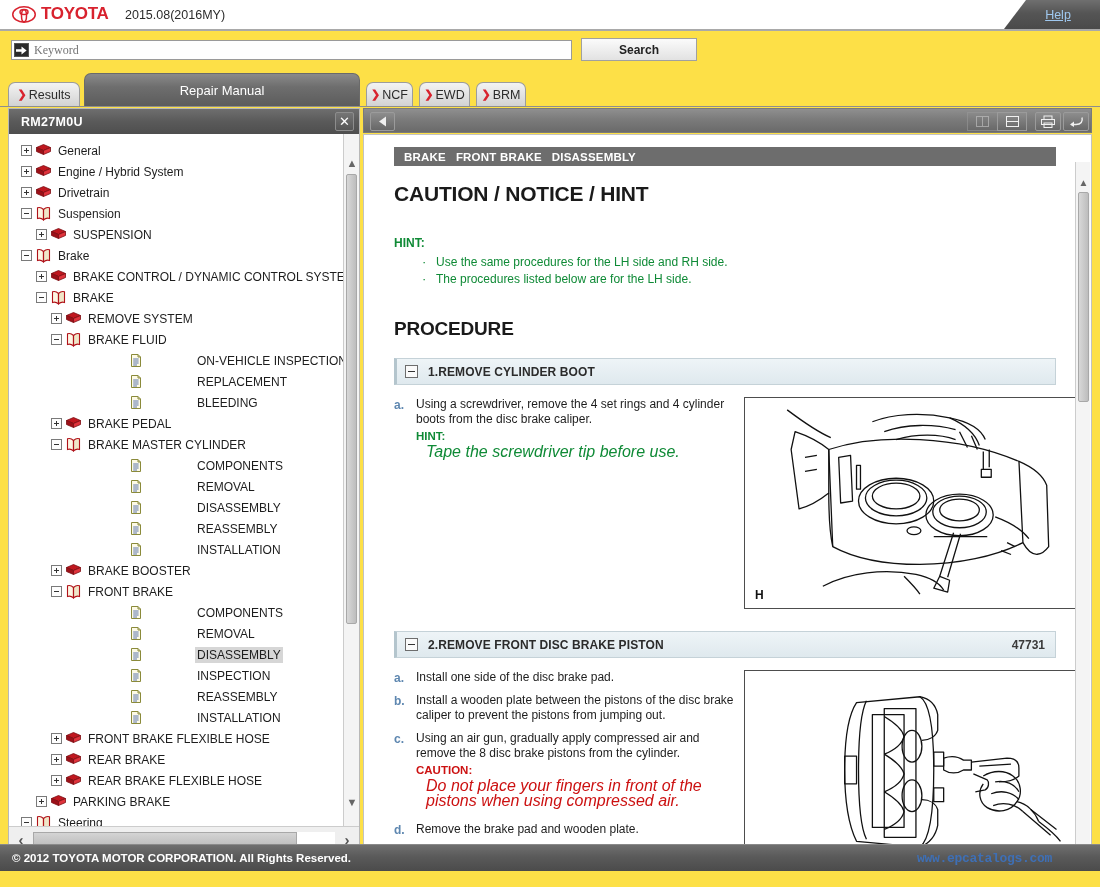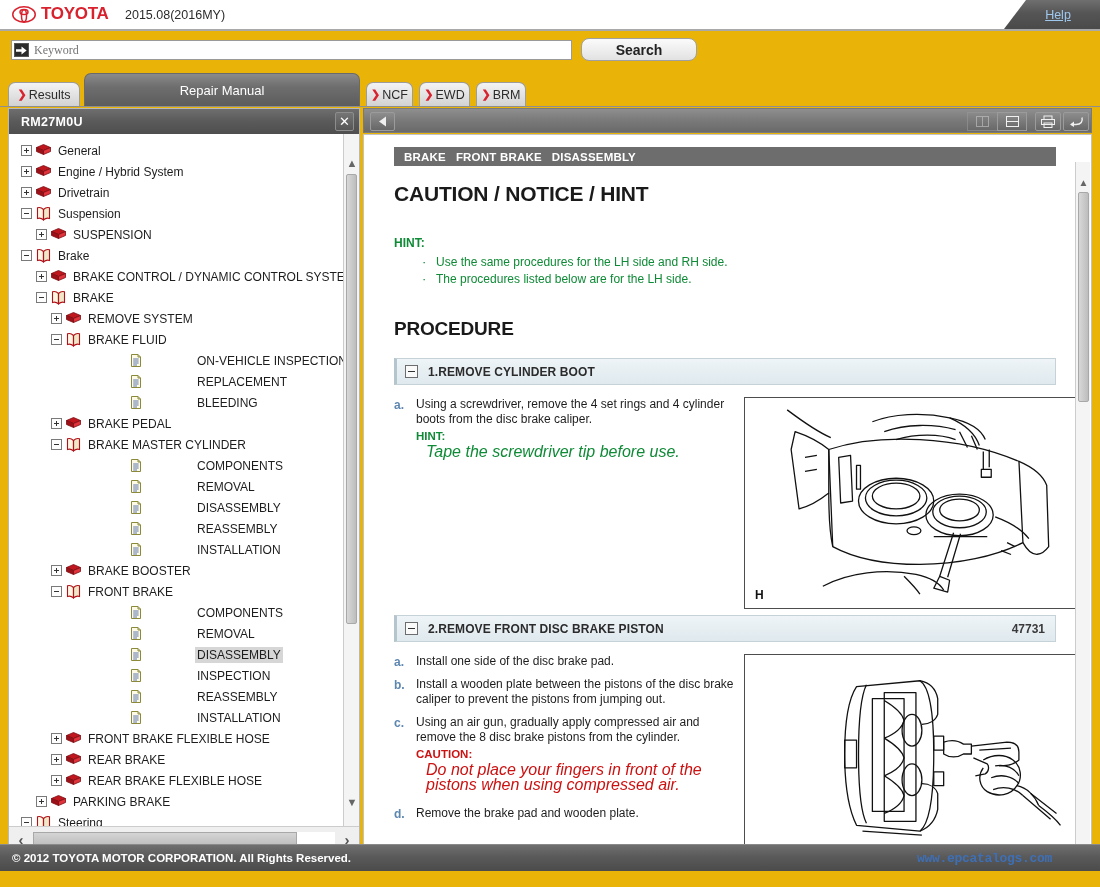--- a/index.html
+++ b/index.html
@@ -6,21 +6,21 @@
   html, body {
     margin: 0; padding: 0;
     width: 1100px; height: 887px;
     overflow: hidden;
     font-family: "Liberation Sans", sans-serif;
     background: #ffffff;
   }
   #app {
     position: relative;
     width: 1100px; height: 887px;
-    background: #eab308;
+    background: #fde047;
   }
 
   
   .brandbar {
     position: absolute; left: 0; top: 0; width: 1100px; height: 31px;
     background: #ffffff;
     border-bottom: 2px solid #a9a9a9;
   }
   .toyota-logo {
     position: absolute; left: 12px; top: 4px;
@@ -64,22 +64,22 @@
   }
   .kw-icon svg { display: block; }
   .kw-input {
     flex: 1 1 auto; border: none; outline: none; height: 16px;
     font-size: 12px; color: #8a8a8a; background: transparent;
     font-family: Liberation Serif, serif;
   }
   .search-btn {
     position: absolute; left: 581px; top: 5px; width: 116px; height: 23px;
     background: linear-gradient(to bottom,#fbfbfb,#e2e2e2);
-    border: 1px solid #a0a0a0; border-radius: 8px;
-    font-size: 14px; font-weight: bold; color: #222;
+    border: 1px solid #a0a0a0; border-radius: 0;
+    font-size: 12px; font-weight: bold; color: #222;
     font-family: "Liberation Sans", sans-serif;
     cursor: pointer;
   }
 
   
   .tabstrip {
     position: absolute; left: 0; top: 68px; width: 1100px; height: 39px;
   }
   .tabstrip:after {
     content: ""; position: absolute; left: 0; bottom: 0; width: 1100px; height: 1px;
@@ -932,21 +932,21 @@
                 <path d="M78 190 C104 176 140 172 172 178 C186 181 196 187 200 194"></path>
                 <path d="M160 180 C166 186 172 192 176 198"></path>
                 <path d="M252 120 C268 126 280 134 286 142"></path>
                 <path d="M264 146 L272 150 M258 154 L268 158"></path>
               </g>
             </svg>
             <span class="fig-tag">H</span>
           </div>
         </div>
 
-        <div class="step-bar" style="margin-top:6px">
+        <div class="step-bar" style="margin-top:22px">
           <div class="step-toggle"></div>
           <span class="step-title">2.REMOVE FRONT DISC BRAKE PISTON</span>
           <span class="step-code">47731</span>
         </div>
         <div class="step-body">
           <div class="step-text">
             <div class="para">
               <div class="mk">a.</div>
               <div class="bd">Install one side of the disc brake pad.</div>
             </div>

